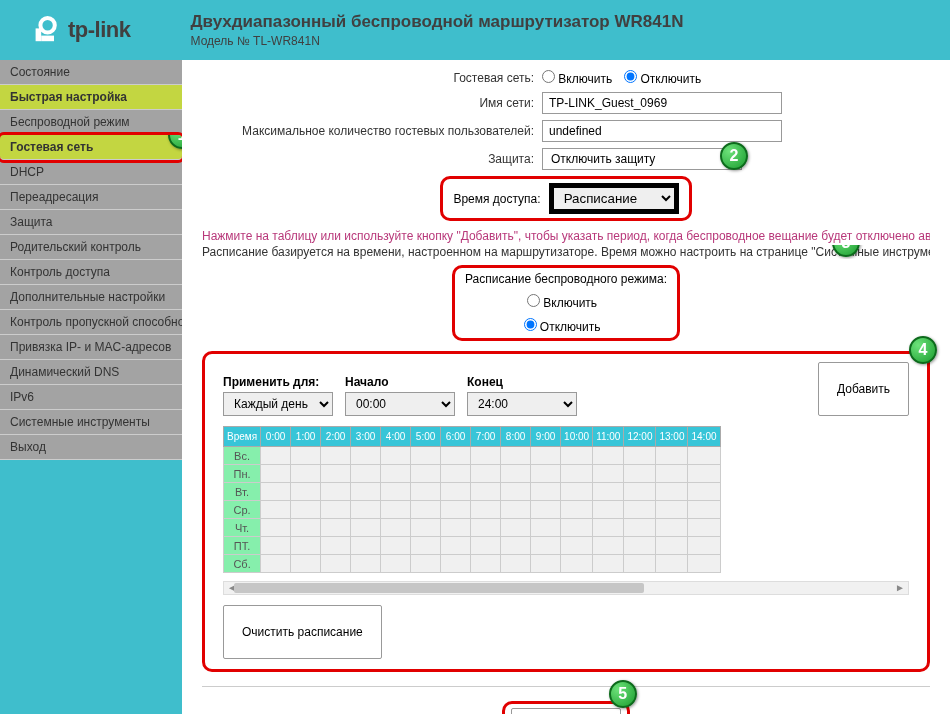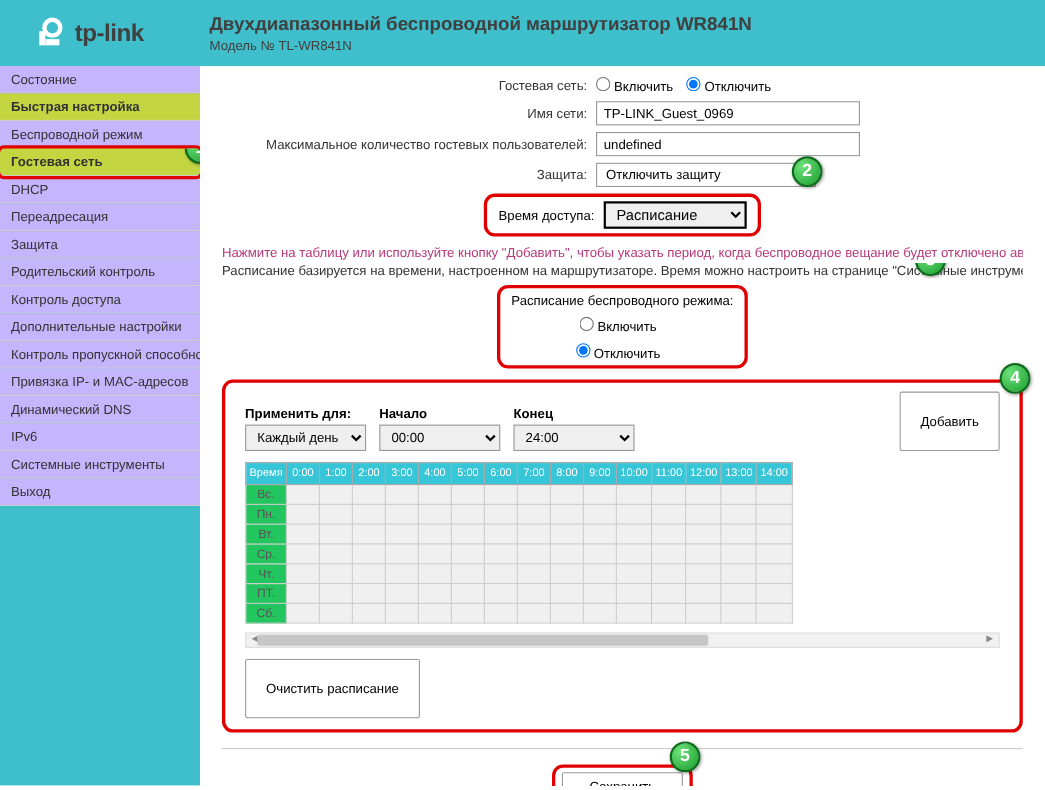--- a/index.html
+++ b/index.html
@@ -6,21 +6,21 @@
 body { font-family: Arial, sans-serif; font-size: 12px; background: #fff; width: 950px; height: 718px; overflow: hidden; }
 .header { background: #3fbecc; color: #404040; padding: 12px 0 12px 0; display: flex; align-items: center; }
 .logo { display: flex; align-items: center; margin-left: 30px; }
 .logo svg { width: 32px; height: 32px; }
 .logo-text { font-size: 22px; font-weight: bold; margin-left: 6px; letter-spacing: -0.5px; }
 .header-title { margin-left: 60px; }
 .header-title h1 { font-size: 17px; font-weight: bold; margin-bottom: 2px; }
 .header-title .model { font-size: 12px; }
 .layout { display: flex; height: calc(718px - 64px); }
 .sidebar { width: 182px; background: #3fbecc; padding-top: 0; }
-.sidebar-item { background: #c4b5fd; color: #333; padding: 5px 10px; border-bottom: 1px solid #ccc; font-size: 12px; cursor: pointer; white-space: nowrap; overflow: hidden; }
+.sidebar-item { background: #a3a3a3; color: #333; padding: 5px 10px; border-bottom: 1px solid #ccc; font-size: 12px; cursor: pointer; white-space: nowrap; overflow: hidden; }
 .sidebar-item.active { background: #c3d641; font-weight: bold; }
 .sidebar-item.highlight { background: #c3d641; color: #333; font-weight: bold; border-radius: 4px; box-shadow: 0 0 0 3px #e10000; position: relative; }
 .content { flex: 1; padding: 10px 20px 10px 20px; background: #fff; position: relative; overflow: auto; }
 .form-row { display: flex; align-items: center; margin-bottom: 6px; }
 .form-label { width: 340px; text-align: right; padding-right: 8px; font-size: 12px; color: #333; }
 .form-input { display: flex; align-items: center; gap: 4px; }
 .text-input { width: 240px; padding: 3px 6px; border: 1px solid #999; font-size: 12px; }
 .select-input { width: 200px; padding: 2px 4px; border: 1px solid #999; font-size: 12px; background: #fff; }
 .radio-label { font-size: 12px; margin-right: 8px; }
 .hint { color: #b8387a; font-size: 12px; text-align: center; margin: 8px 0 2px 0; white-space: nowrap; overflow: hidden; }
@@ -29,21 +29,21 @@
 .schedule-controls { display: flex; align-items: flex-end; gap: 12px; margin-bottom: 10px; padding: 0 8px; }
 .ctrl-col { display: flex; flex-direction: column; }
 .ctrl-col label { font-weight: bold; font-size: 12px; margin-bottom: 3px; text-align: left; }
 .ctrl-col select { border: 1px solid #999; padding: 3px 6px; font-size: 12px; min-width: 110px; }
 .btn { background: #fff; border: 1px solid #999; padding: 19px 18px; font-size: 12px; cursor: pointer; border-radius: 2px; }
 .schedule-grid-wrap { overflow-x: auto; margin-bottom: 8px; padding: 0 8px; }
 .schedule-grid { border-collapse: collapse; font-size: 11px; }
 .schedule-grid th { background: #37c5d8; color: #fff; font-weight: normal; padding: 4px 3px; border: 1px solid #aaa; min-width: 30px; font-size: 10px; }
 .schedule-grid th.time-hdr { background: #37c5d8; color: #fff; }
 .schedule-grid td { border: 1px solid #ccc; background: #f0f0f0; height: 18px; min-width: 30px; }
-.schedule-grid td.day { background: #22c55e; color: #555; text-align: center; padding: 0 6px; }
+.schedule-grid td.day { background: #86efac; color: #555; text-align: center; padding: 0 6px; }
 .hr-line { border: none; border-top: 1px solid #ccc; margin: 14px 0; }
 .save-wrap { text-align: center; }
 .save-btn-box { display: inline-block; border: 3px solid #e10000; border-radius: 10px; padding: 4px 6px; position: relative; }
 .save-btn-box .btn { padding: 5px 24px; }
 .num-badge { position: absolute; width: 28px; height: 28px; border-radius: 50%; background: radial-gradient(circle at 30% 30%, #6de27a, #1a9c2e); color: #fff; font-weight: bold; font-size: 16px; display: flex; align-items: center; justify-content: center; border: 2px solid #0d6a1c; box-shadow: 1px 1px 3px rgba(0,0,0,0.4); z-index: 10; }
 .access-time-box { display: inline-flex; align-items: center; border: 3px solid #e10000; border-radius: 10px; padding: 4px 10px; gap: 8px; position: relative; }
 .schedule-radio-box { display: inline-flex; align-items: center; border: 3px solid #e10000; border-radius: 10px; padding: 4px 10px; gap: 8px; position: relative; margin: 0 auto; flex-direction: column; }
 .center-row { text-align: center; margin: 6px 0 10px 0; position: relative; }
 .scroll-track { height: 14px; background: #f1f1f1; border: 1px solid #ddd; position: relative; margin: 0 8px; }
 .scroll-thumb { position: absolute; left: 10px; top: 1px; height: 10px; width: 60%; background: #c6c6c6; border-radius: 2px; }
@@ -120,21 +120,21 @@
         <select class="select-input">
           <option>Отключить защиту</option>
         </select>
         <div class="num-badge" style="right:-6px; top:-6px;">2</div>
       </div>
     </div>
 
     <div class="form-row" style="justify-content:center; margin-top:6px;">
       <div class="access-time-box">
         <span>Время доступа:</span>
-        <select style="border:2px solid #000000; padding:2px 6px; min-width:130px;">
+        <select style="border:5px solid #000000; padding:2px 6px; min-width:130px;">
           <option>Расписание</option>
         </select>
       </div>
     </div>
 
     <div class="hint">Нажмите на таблицу или используйте кнопку "Добавить", чтобы указать период, когда беспроводное вещание будет отключено автома</div>
     <div class="hint2" style="position:relative;">
       <span>Расписание базируется на времени, настроенном на маршрутизаторе. Время можно настроить на странице "Системные инструменты -&gt; </span>
       <div class="num-badge" style="right:70px; top:-16px;">3</div>
     </div>

